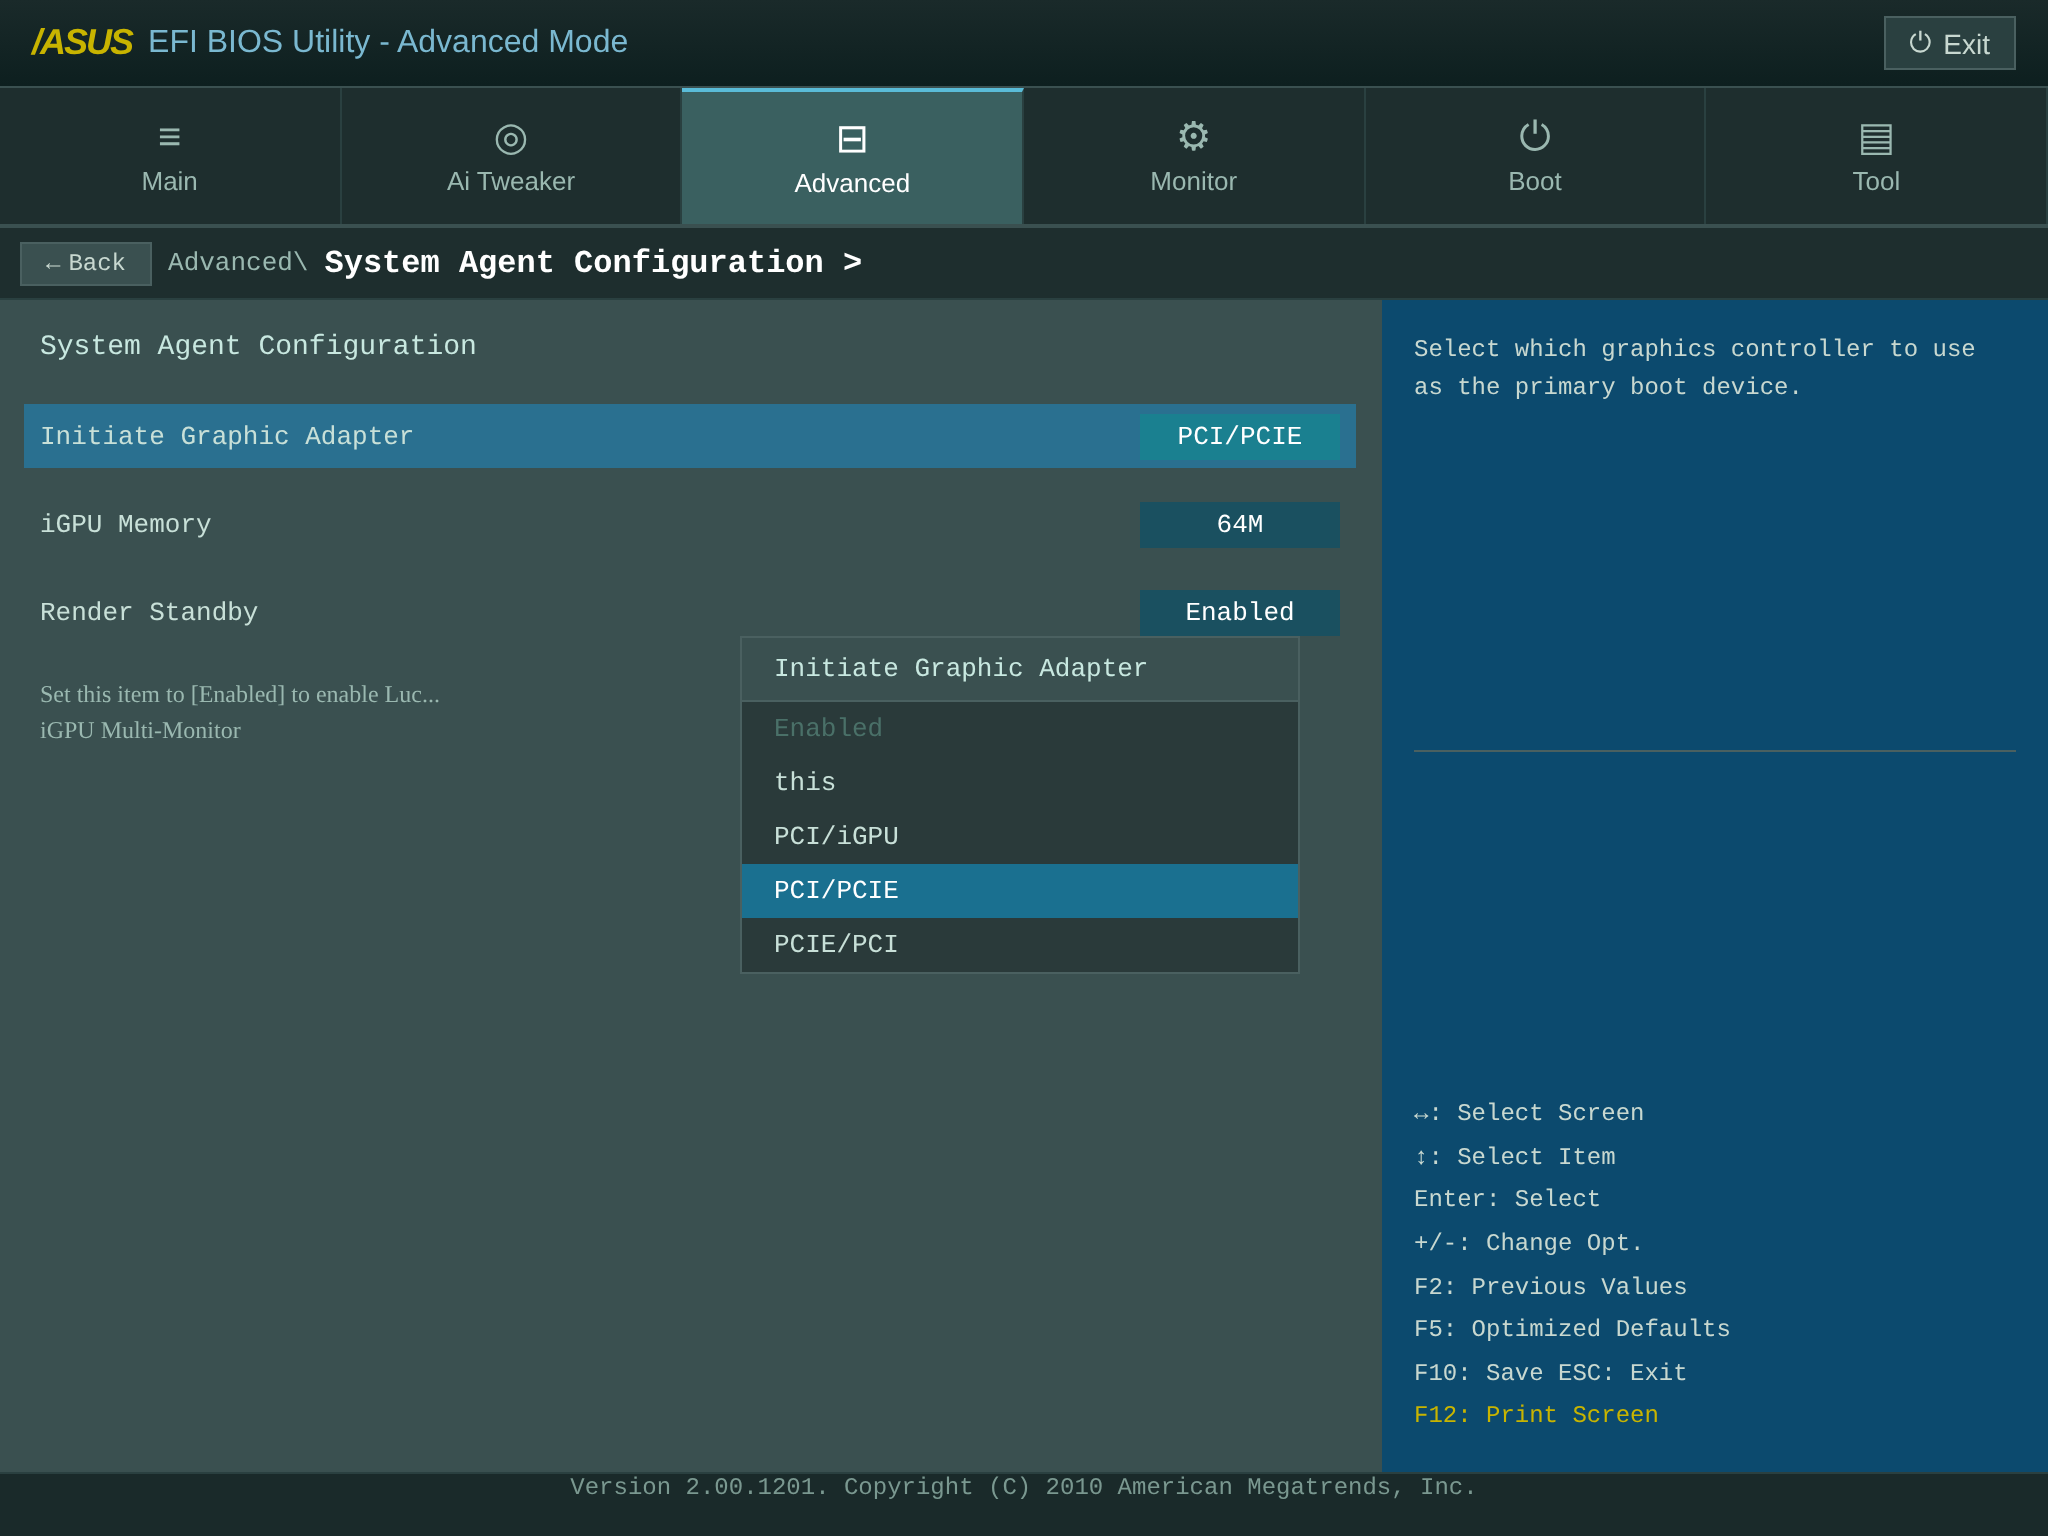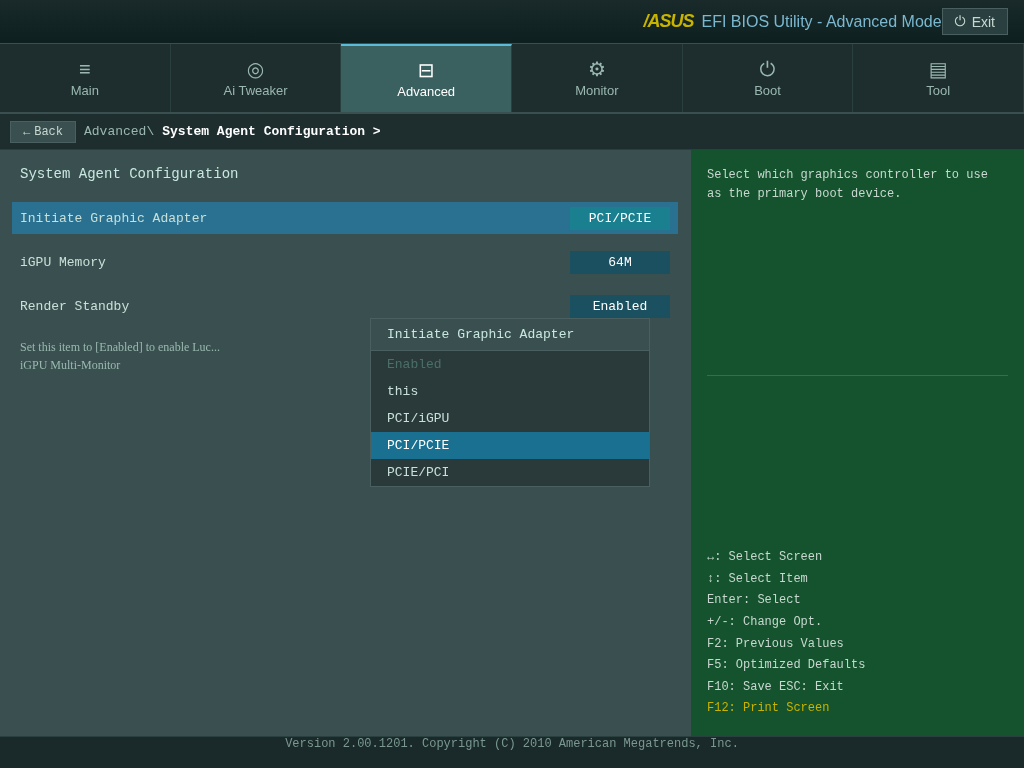--- a/index.html
+++ b/index.html
@@ -11,21 +11,21 @@
       overflow: hidden;
       color: #c8d8d0;
     }
 
     
     #header {
       background: linear-gradient(180deg, #1a2a2a 0%, #0d1f1f 100%);
       height: 44px;
       display: flex;
       align-items: center;
-      justify-content: flex-end;
+      justify-content: space-between;
       padding: 0 16px;
       border-bottom: 1px solid #3a5050;
     }
     #header-title {
       display: flex;
       align-items: center;
       gap: 8px;
     }
     .asus-logo {
       color: #c8b400;
@@ -105,21 +105,21 @@
       align-items: center;
       gap: 4px;
     }
     .breadcrumb-text {
       color: #9ab8b0;
       font-size: 13px;
       font-family: 'Courier New', monospace;
     }
     .breadcrumb-current {
       color: #ffffff;
-      font-size: 13px;
+      font-size: 16px;
       font-family: 'Courier New', monospace;
       font-weight: bold;
     }
 
     
     #main-area {
       display: flex;
       height: calc(768px - 44px - 70px - 36px - 32px);
     }
 
@@ -203,21 +203,21 @@
       background: #1a7090;
       color: #ffffff;
     }
     .dropdown-item.disabled {
       color: #4a7068;
     }
 
     
     #right-panel {
       flex: 1;
-      background: #14532d;
+      background: #0c4a6e;
       padding: 16px;
       display: flex;
       flex-direction: column;
       justify-content: space-between;
       border-left: 1px solid #3a5050;
     }
     .help-text {
       color: #c8d8d0;
       font-size: 12px;
       font-family: 'Courier New', monospace;

